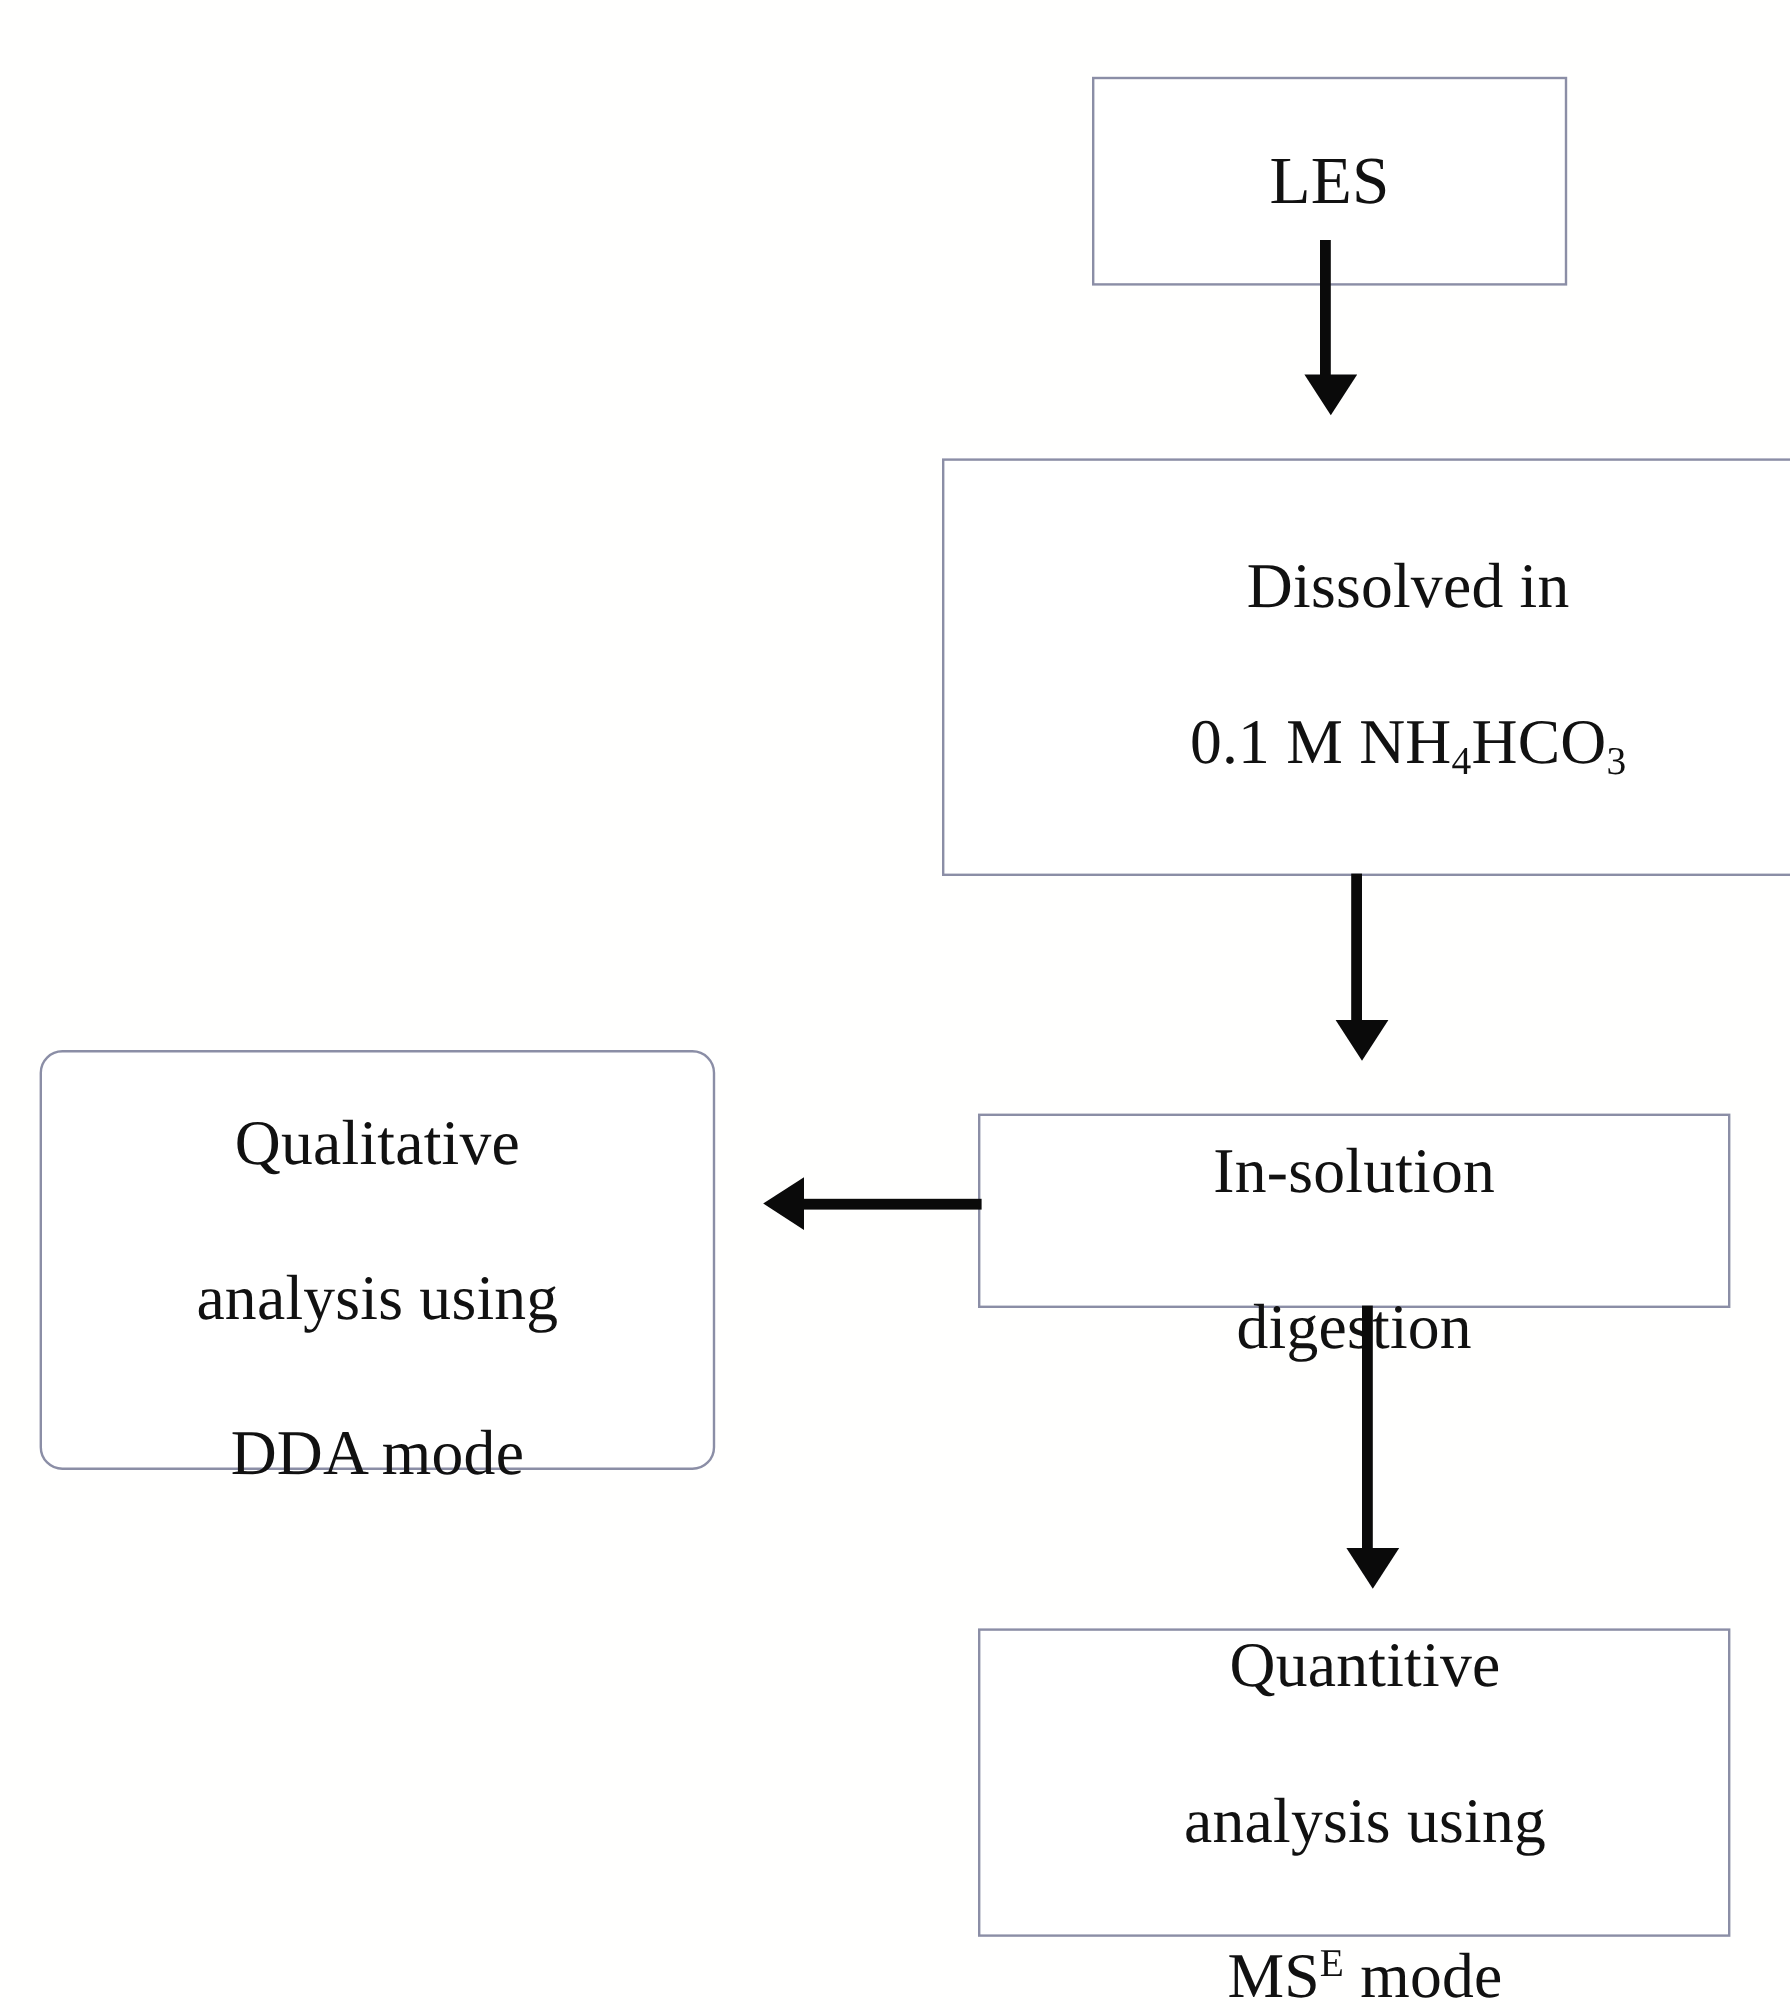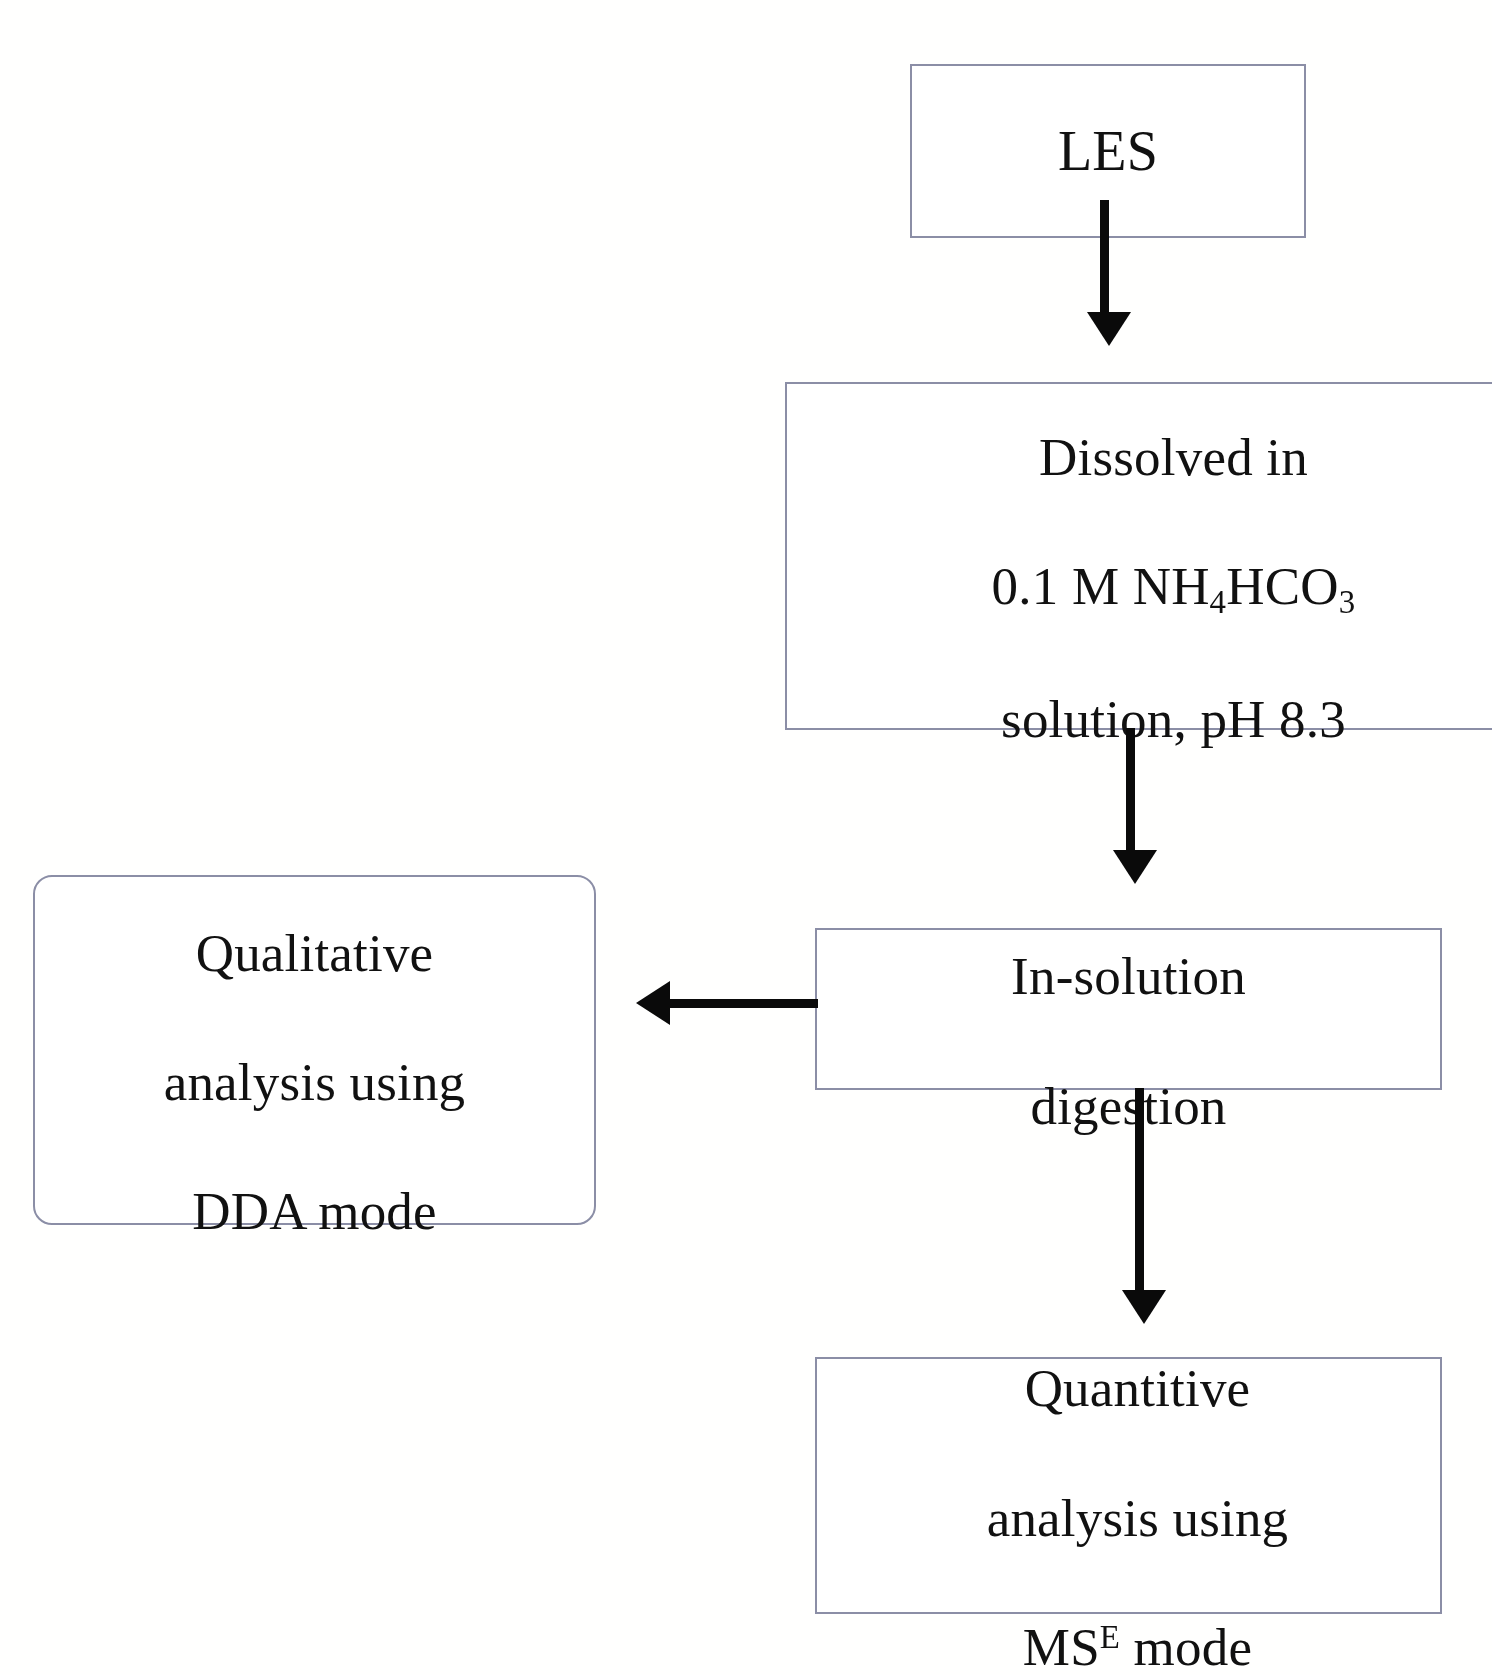--- a/index.html
+++ b/index.html
@@ -87,21 +87,20 @@
 <div id="canvas">
 
   <div class="node" id="node-les">
     <span class="txt">LES</span>
   </div>
 
   <div class="node" id="node-dissolve">
     <span class="txt">
       <span>Dissolved  in</span><br>
       <span>0.1 M NH</span><span class="sub">4</span><span>HCO</span><span class="sub">3</span><br>
-      <span>solution, pH 8.3</span>
     </span>
   </div>
 
   <div class="node" id="node-insol">
     <span class="txt">
       <span>In-solution</span><br>
       <span>digestion</span>
     </span>
   </div>
 

